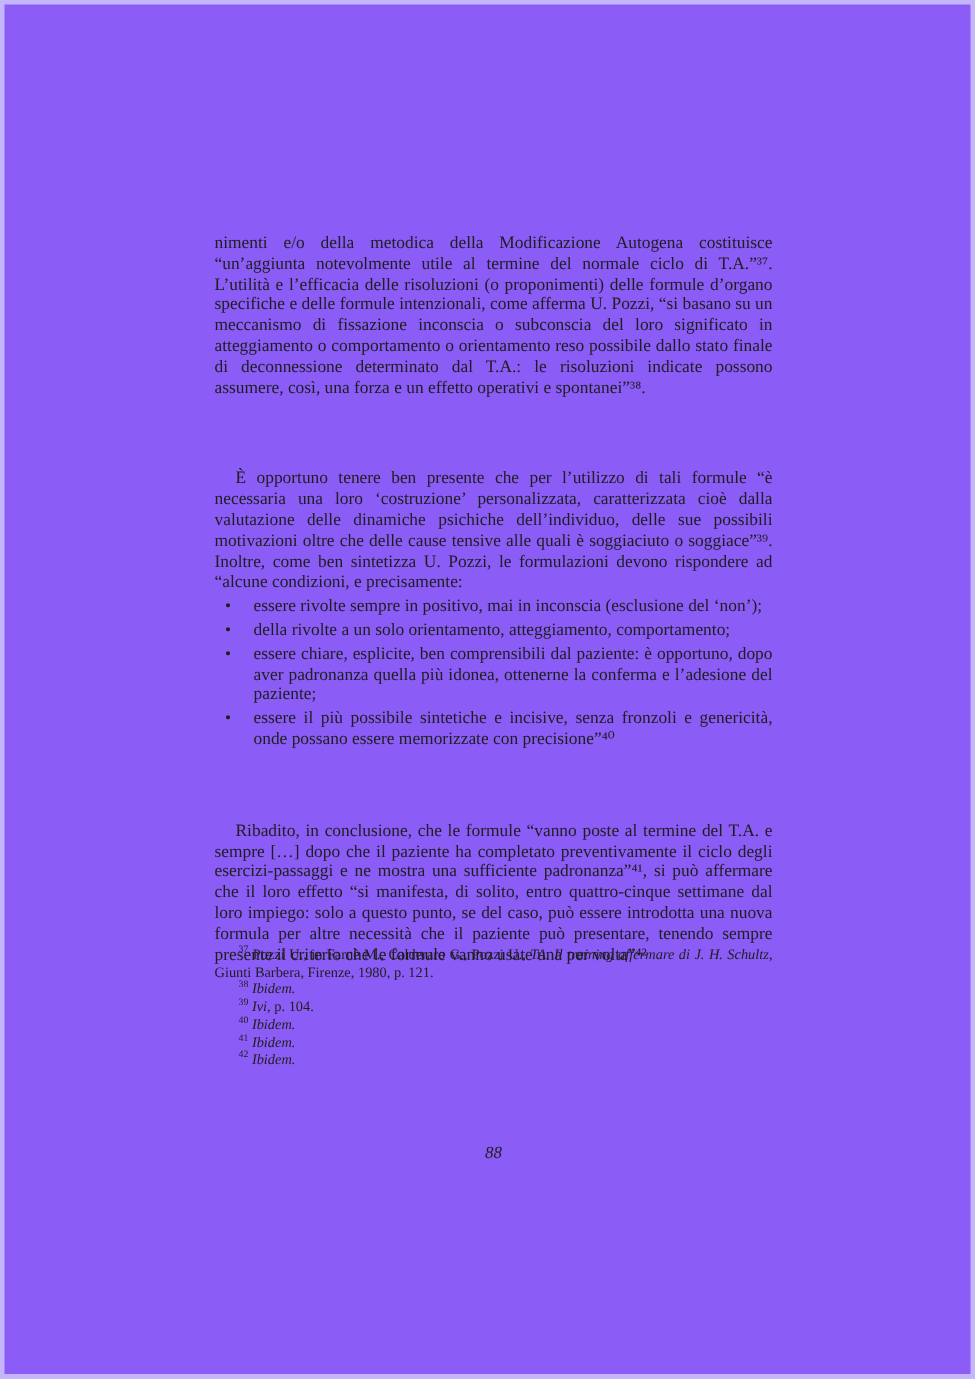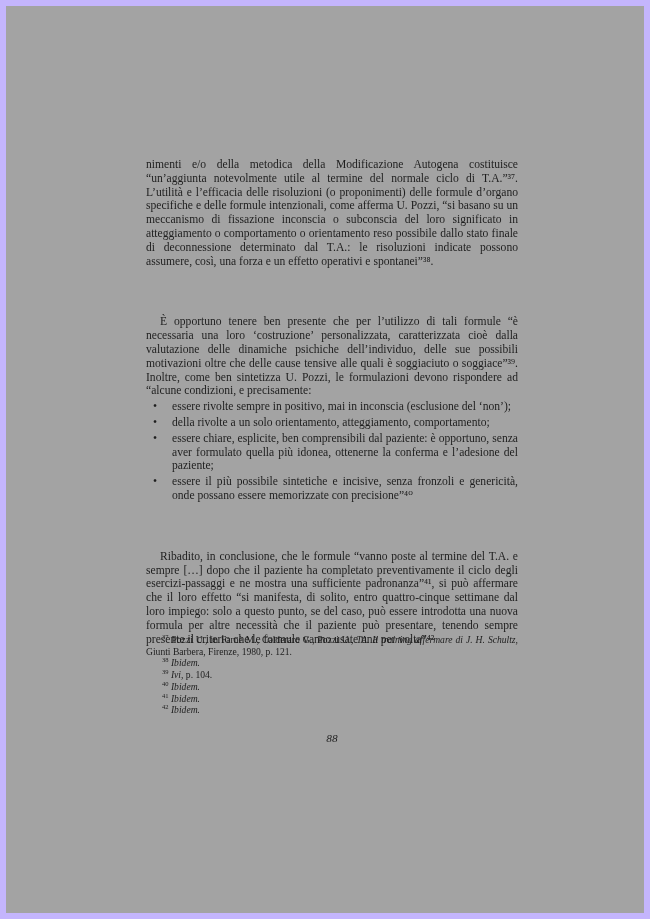--- a/index.html
+++ b/index.html
@@ -11,22 +11,22 @@
     width: 650px;
     height: 919px;
     position: relative;
     font-family: "Liberation Serif", "DejaVu Serif", serif;
     color: #1e1e1e;
   }
   .page {
     position: absolute;
     inset: 0;
     box-sizing: border-box;
-    background: #a3a3a3;
-    border: 6px solid #c4b5fd;
+    background: #8b5cf6;
+    border: 3px solid #c4b5fd;
   }
   .text-block {
     position: absolute;
     left: 140px;
     top: 152px;
     width: 372px;
     font-size: 11.6px;
     line-height: 13.8px;
     text-align: justify;
   }
@@ -60,21 +60,21 @@
     margin: 0;
     text-indent: 16px;
   }
   .footnote sup {
     font-size: 0.68em;
     line-height: 0;
   }
   .page-number {
     position: absolute;
     left: 140px;
-    top: 726px;
+    top: 760px;
     width: 372px;
     text-align: center;
     font-size: 11.3px;
     font-style: italic;
   }
 </style>
 </head>
 <body>
 
 <div class="page">
@@ -87,21 +87,21 @@
       <div class="bullet-item">
         <span class="bullet-marker">•</span>
         <span class="bullet-text">essere rivolte sempre in positivo, mai in inconscia (esclusione del ‘non’);</span>
       </div>
       <div class="bullet-item">
         <span class="bullet-marker">•</span>
         <span class="bullet-text">della rivolte a un solo orientamento, atteggiamento, comportamento;</span>
       </div>
       <div class="bullet-item">
         <span class="bullet-marker">•</span>
-        <span class="bullet-text">essere chiare, esplicite, ben comprensibili dal paziente: è opportuno, senza aver formulato quella più idonea, ottenerne la conferma e l’adesione del paziente;</span>
+        <span class="bullet-text">essere chiare, esplicite, ben comprensibili dal paziente: è opportuno, dopo aver padronanza quella più idonea, ottenerne la conferma e l’adesione del paziente;</span>
       </div>
       <div class="bullet-item">
         <span class="bullet-marker">•</span>
         <span class="bullet-text">essere il più possibile sintetiche e incisive, senza fronzoli e genericità, onde possano essere memorizzate con precisione”⁴⁰</span>
       </div>
     </div>
 
     <p class="para indent">Ribadito, in conclusione, che le formule “vanno poste al termine del T.A. e sempre […] dopo che il paziente ha completato preventivamente il ciclo degli esercizi-passaggi e ne mostra una sufficiente padronanza”⁴¹, si può affermare che il loro effetto “si manifesta, di solito, entro quattro-cinque settimane dal loro impiego: solo a questo punto, se del caso, può essere introdotta una nuova formula per altre necessità che il paziente può presentare, tenendo sempre presente il criterio che le formule vanno usate una per volta”⁴²</p>
   </div>
 

